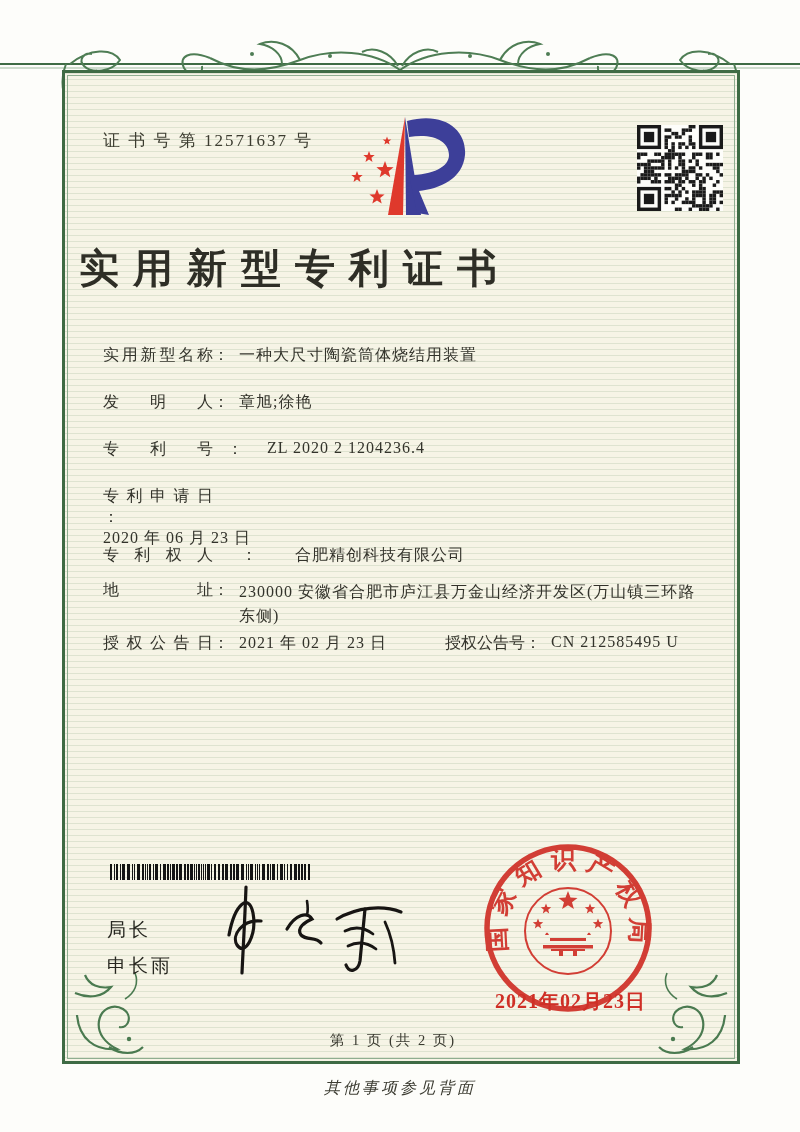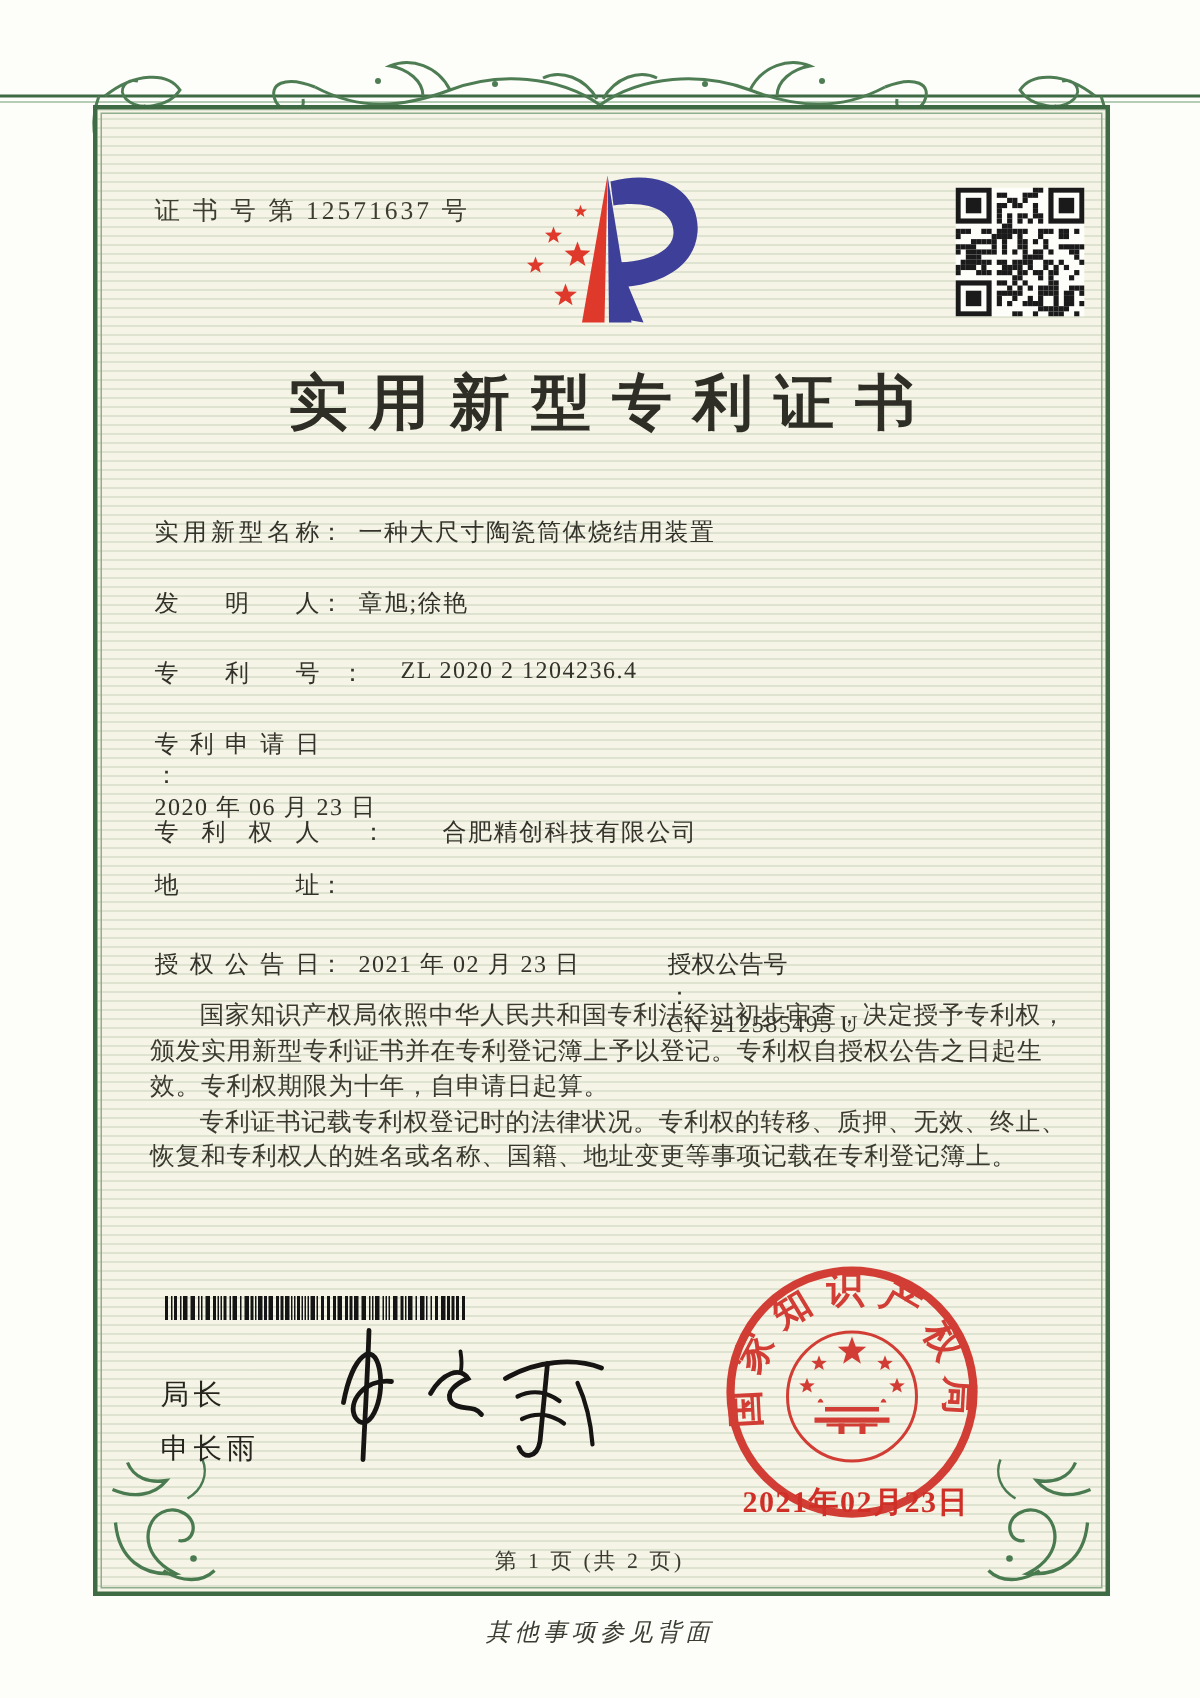--- a/index.html
+++ b/index.html
@@ -11,30 +11,30 @@
   
   .frame{position:absolute;left:62px;top:70px;width:672px;height:988px;
          border:3px solid #3e6b44;
          background:
            repeating-linear-gradient(180deg, rgba(125,160,120,.20) 0 1px, rgba(0,0,0,0) 1px 6px),
            #f6f4e6;}
   .frame::before{content:"";position:absolute;inset:2px;border:1px solid #8fae90;pointer-events:none;}
 
   .cert-no{position:absolute;left:38px;top:56px;font-size:17px;letter-spacing:2px;color:#3c3c30;}
 
-  .title{position:absolute;left:0;right:0;top:168px;text-align:center;
+  .title{position:absolute;left:0;right:0;top:168px;
          font-size:40px;font-weight:bold;letter-spacing:14px;text-indent:14px;color:#2e2e26;}
   .frow{position:absolute;display:flex;align-items:flex-start;white-space:nowrap;}
   .flabel{display:inline-block;width:110px;text-align:justify;text-align-last:justify;}
   .fcolon{display:inline-block;margin-right:10px;}
   .fvalue{letter-spacing:1px;}
   .fvalue.wrap{white-space:normal;width:470px;line-height:24px;}
   .nj{width:auto;text-align:left;text-align-last:auto;}
 
-  .grant2{margin-left:58px;display:flex;flex-direction:column;}
+  .grant2{margin-left:58px;display:flex;}
 
   .paras{position:absolute;left:35px;top:592px;width:614px;font-size:16.5px;line-height:23.5px;color:#3a3a30;}
   .paras p{margin:0;text-indent:2em;letter-spacing:.5px;}
 
   .signer{position:absolute;left:42px;font-family:"Liberation Sans","DejaVu Sans",sans-serif;
           font-size:19px;color:#26261f;letter-spacing:3px;}
 
   .seal-date{position:absolute;left:430px;top:915px;font-size:20px;color:#cf2f26;
              letter-spacing:1px;font-family:"Liberation Serif",serif;font-weight:bold;text-align:right;}
 
@@ -352,36 +352,33 @@
       <span class="fvalue">2020 年 06 月 23 日</span>
     </div>
     <div class="frow" style="left:38px;top:472px;gap:28px;">
       <span class="flabel">专利权人</span>
         <span class="fcolon">：</span>
       <span class="fvalue">合肥精创科技有限公司</span>
     </div>
     <div class="frow" style="left:38px;top:507px;">
       <span class="flabel">地址</span>
         <span class="fcolon">：</span>
+      <span class="fvalue wrap">230000 安徽省合肥市庐江县万金山经济开发区(万山镇三环路东侧)</span>
     </div>
     <div class="frow" style="left:38px;top:560px;">
       <span class="flabel">授权公告日</span>
         <span class="fcolon">：</span>
       <span class="fvalue">2021 年 02 月 23 日</span>
       <span class="grant2">
         <span class="flabel nj">授权公告号</span>
           <span class="fcolon">：</span>
         <span class="fvalue">CN 212585495 U</span>
       </span>
     </div>
 
-    <div class="paras">
-      <p>国家知识产权局依照中华人民共和国专利法经过初步审查，决定授予专利权，颁发实用新型专利证书并在专利登记簿上予以登记。专利权自授权公告之日起生效。专利权期限为十年，自申请日起算。</p>
-      <p>专利证书记载专利权登记时的法律状况。专利权的转移、质押、无效、终止、恢复和专利权人的姓名或名称、国籍、地址变更等事项记载在专利登记簿上。</p>
-    </div>
 
     <svg id="barcode" class="abs" style="left:45px;top:791px;" width="204" height="17" viewBox="0 0 204 17">
         <rect x="0" y="0" width="2" height="16" fill="#141414"></rect>
         <rect x="4" y="0" width="1" height="16" fill="#141414"></rect>
         <rect x="6" y="0" width="2" height="16" fill="#141414"></rect>
         <rect x="10" y="0" width="1" height="16" fill="#141414"></rect>
         <rect x="12" y="0" width="3" height="16" fill="#141414"></rect>
         <rect x="17" y="0" width="3" height="16" fill="#141414"></rect>
         <rect x="22" y="0" width="1" height="16" fill="#141414"></rect>
         <rect x="24" y="0" width="1" height="16" fill="#141414"></rect>

